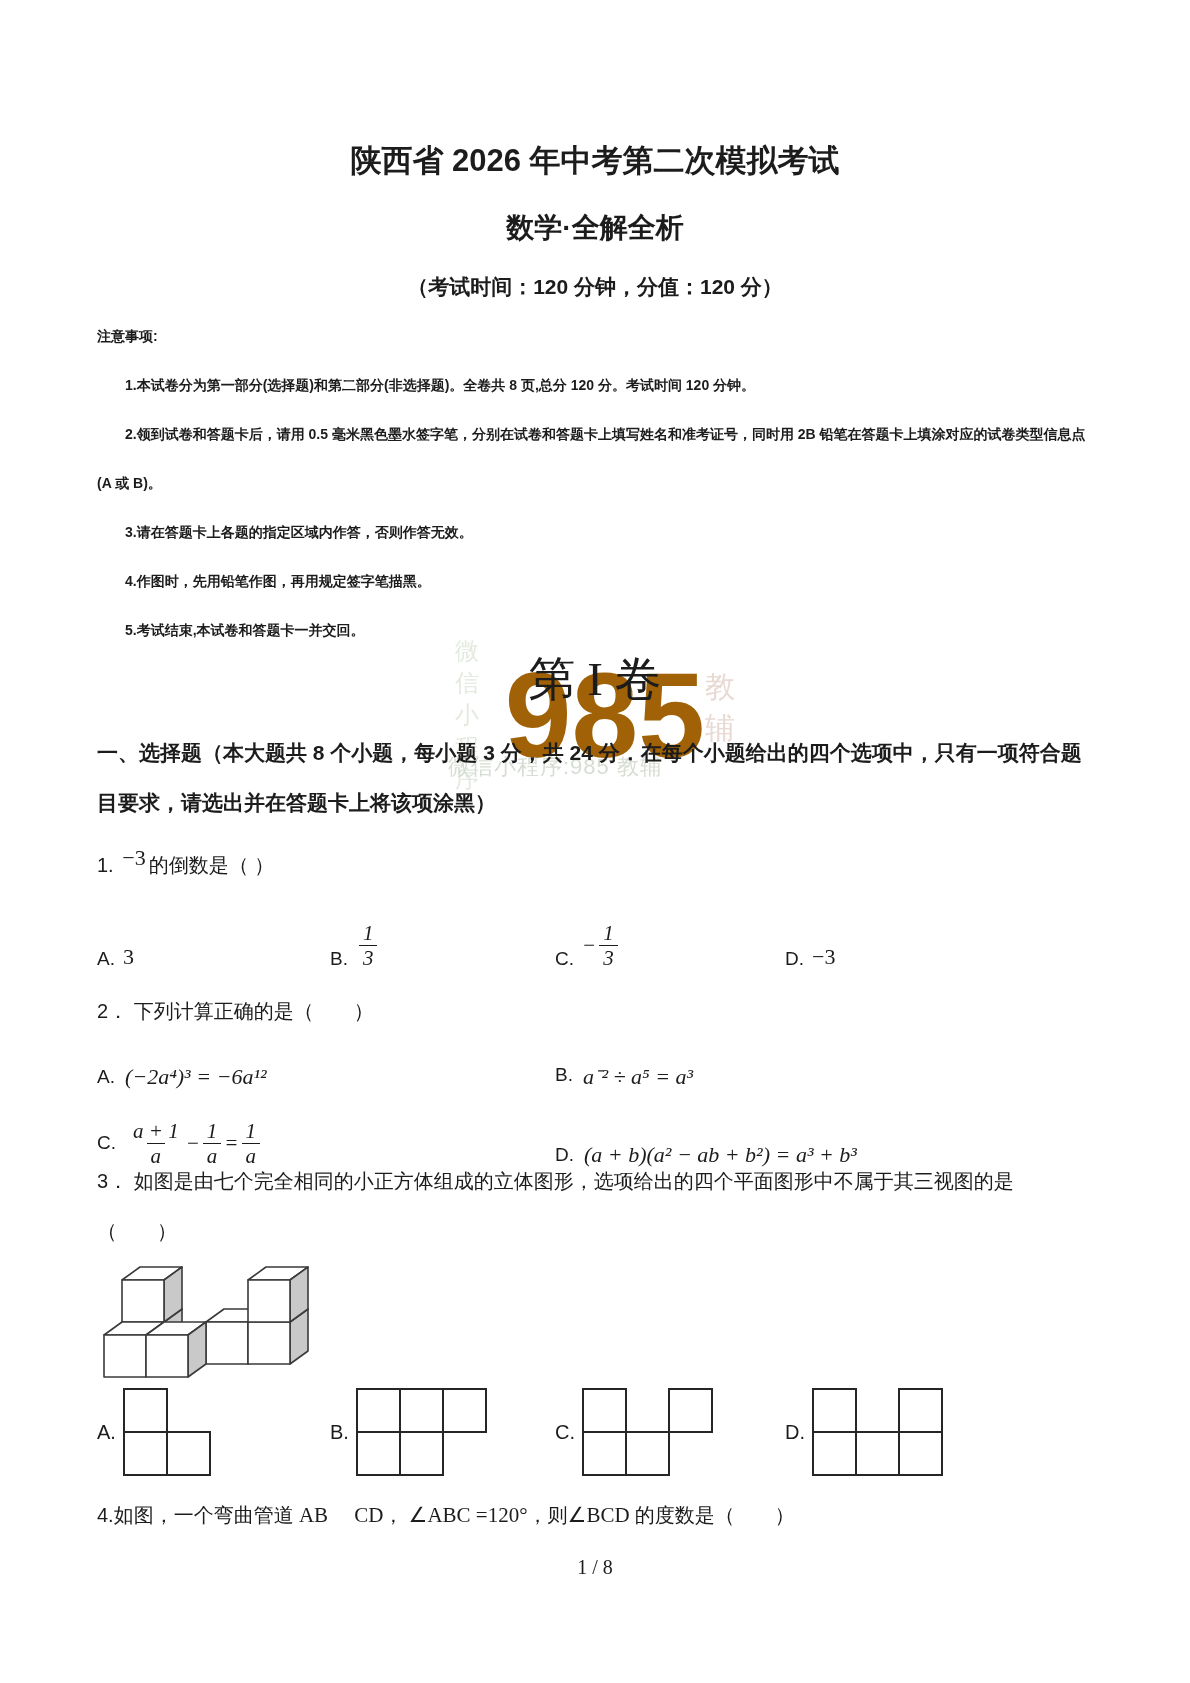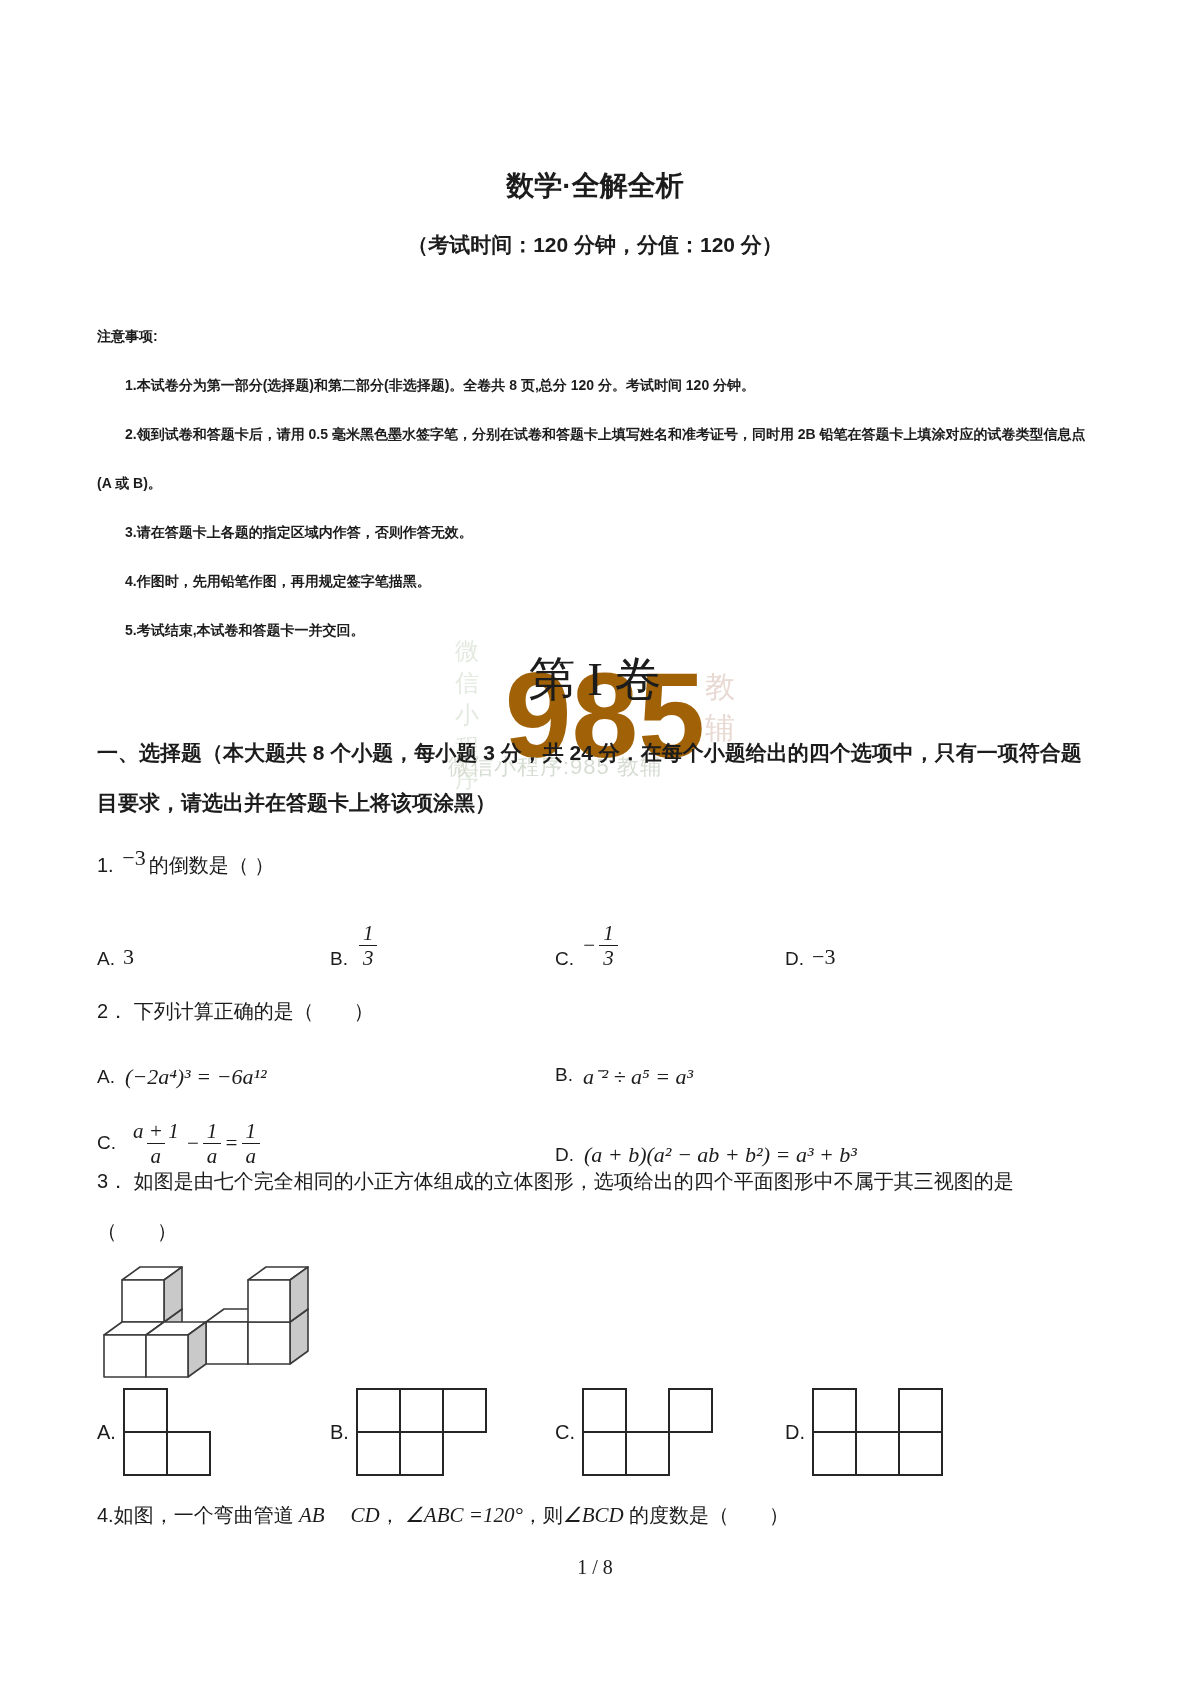--- a/index.html
+++ b/index.html
@@ -31,21 +31,21 @@
   
   .notes { left:97px; top:312px; width:1000px; font-size:14px; font-weight:600; line-height:49px; }
   .notes p.item { text-indent:2em; }
   
   .part { left:0; top:648px; width:100%; text-align:center;
           font-family:"Liberation Serif", serif; font-size:47px; }
   
   .intro { left:97px; top:728px; width:1005px; font-size:21px; font-weight:700; line-height:50px; }
   
   .stem { font-size:20px; font-weight:500; }
-  .math { font-family:"Liberation Serif", serif; font-style:italic; font-size:21px; font-weight:400;text-align:center; }
+  .math { font-family:"Liberation Serif", serif; font-size:21px; font-weight:400;text-align:center; }
   .q1 { left:97px; top:852px; }
   .q1 .m-neg3 { font-family:"Liberation Serif", serif; font-size:22px; position:relative; top:-7px; padding:0 3px; }
   .optrow { left:97px; top:898px; width:1000px; height:72px; }
   .opt { position:absolute; bottom:0; display:flex; align-items:flex-end; }
   .opt .lab { font-size:19px; font-weight:500; margin-right:8px; }
   .opt .val { font-family:"Liberation Serif", serif; font-size:22px; }
   .mathv { display:inline-flex; align-items:center; font-family:"Liberation Serif", serif; font-size:21px; font-style:italic; }
   .frac { display:inline-flex; flex-direction:column; align-items:center; line-height:1.15; margin:0 3px; }
   .frac .num { padding:0 4px; }
   .frac .den { border-top:1.6px solid #1c1c1c; padding:0 4px; }
@@ -75,20 +75,21 @@
 <div class="page">
 
   <div class="wm-logo">
     <div class="wm-top">微信小程序</div>
     <div class="wm-big">985</div>
     <div class="wm-sub">教辅</div>
   </div>
   <div class="wm-text">微信小程序:985 教辅</div>
 
   <div class="layer hdr">
+    <div class="title">陕西省 2026 年中考第二次模拟考试</div>
     <div class="subtitle">数学·全解全析</div>
     <div class="info">（考试时间：120 分钟，分值：120 分）</div>
   </div>
 
   <div class="layer notes">
     <p>注意事项:</p>
     <p class="item">1.本试卷分为第一部分(选择题)和第二部分(非选择题)。全卷共 8 页,总分 120 分。考试时间 120 分钟。</p>
     <p class="item">2.领到试卷和答题卡后，请用 0.5 毫米黑色墨水签字笔，分别在试卷和答题卡上填写姓名和准考证号，同时用 2B 铅笔在答题卡上填涂对应的试卷类型信息点(A 或 B)。</p>
     <p class="item">3.请在答题卡上各题的指定区域内作答，否则作答无效。</p>
     <p class="item">4.作图时，先用铅笔作图，再用规定签字笔描黑。</p>

